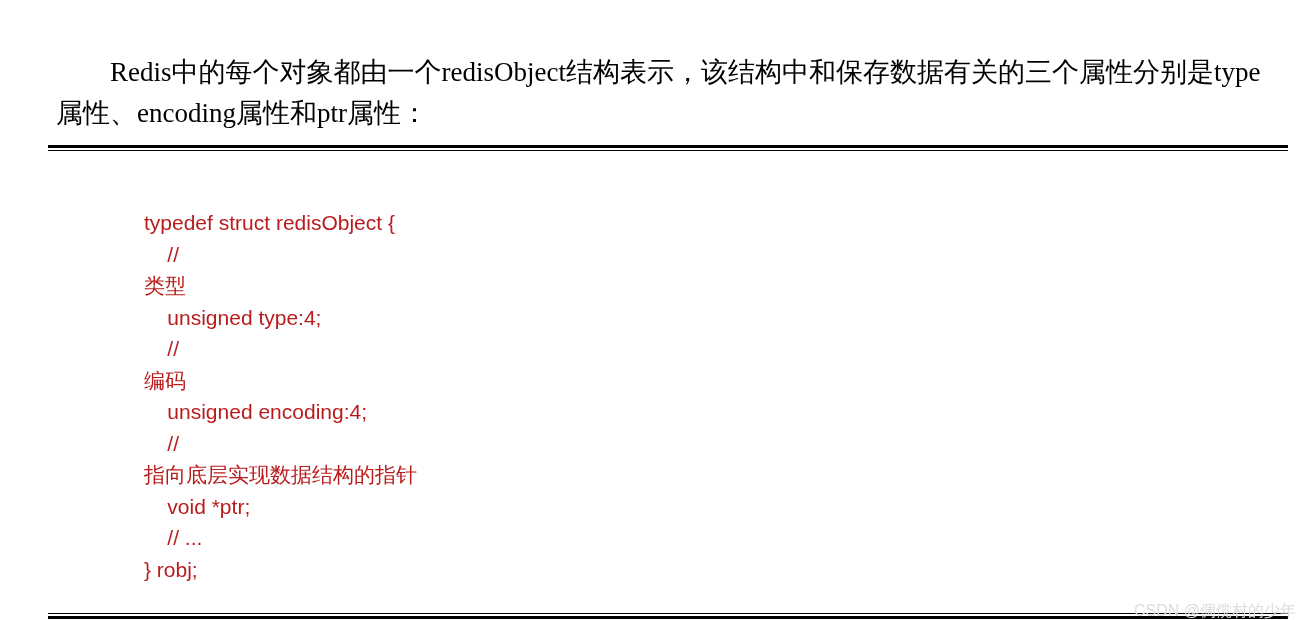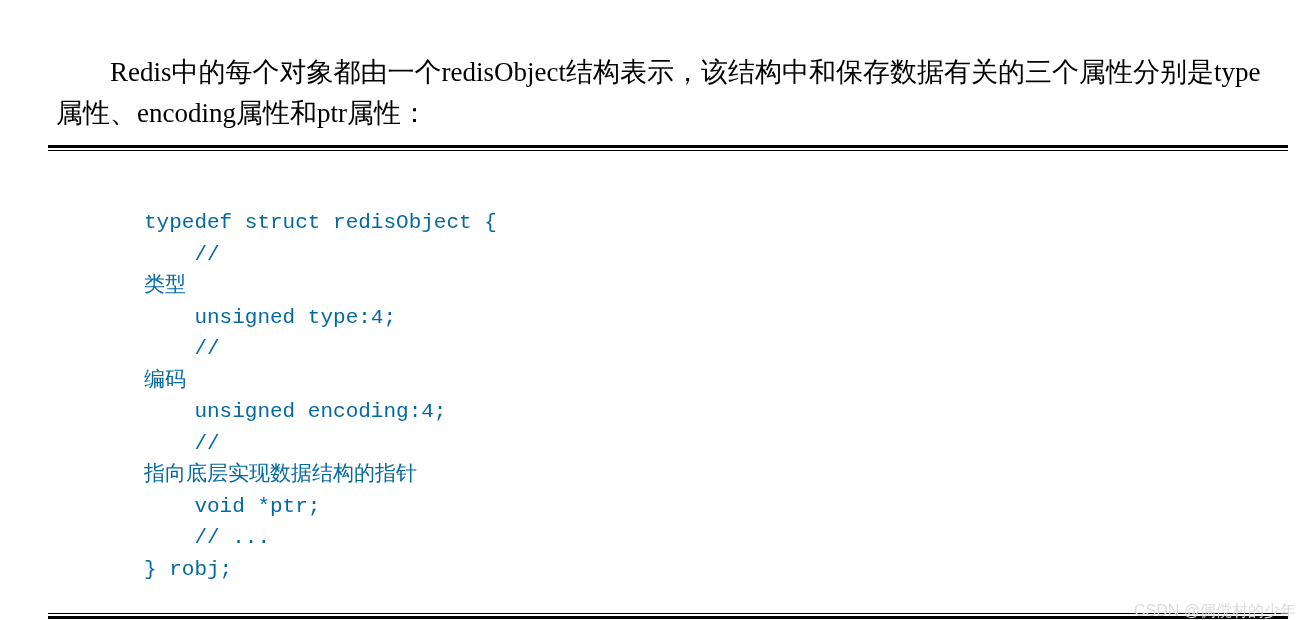--- a/index.html
+++ b/index.html
@@ -39,24 +39,24 @@
       border-top: 1px solid #000000;
       margin-top: 2px;
     }
     .code-frame::after {
       content: "";
       display: block;
       border-bottom: 1px solid #000000;
       margin-bottom: 2px;
     }
     .code-block {
-      font-family: Liberation Mono, monospace;
+      font-family: Liberation Sans, sans-serif;
       font-size: 21px;
       line-height: 1.5;
-      color: #0369a1;
+      color: #b91c1c;
       white-space: pre;
       padding: 48px 0 20px 88px;
     }
     .watermark {
       position: absolute;
       bottom: 6px;
       right: 16px;
       color: #dcdcdc;
       font-size: 16px;
       font-family: "Microsoft YaHei", sans-serif;

